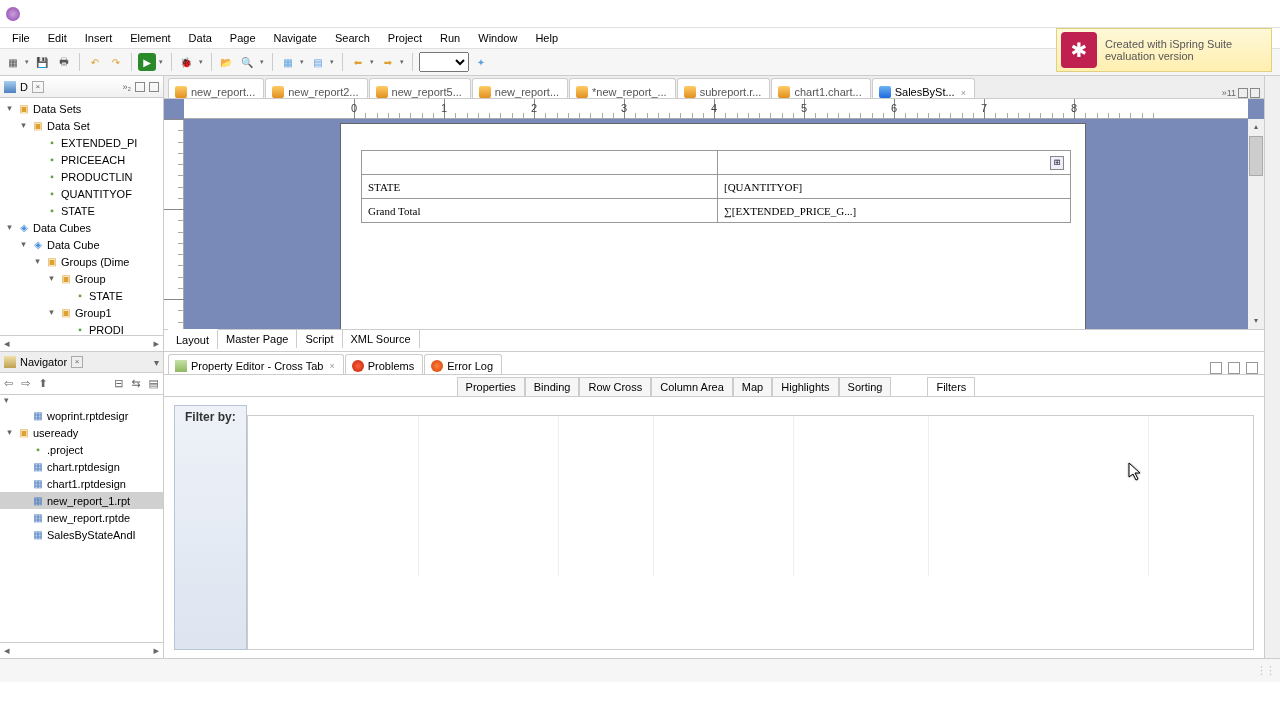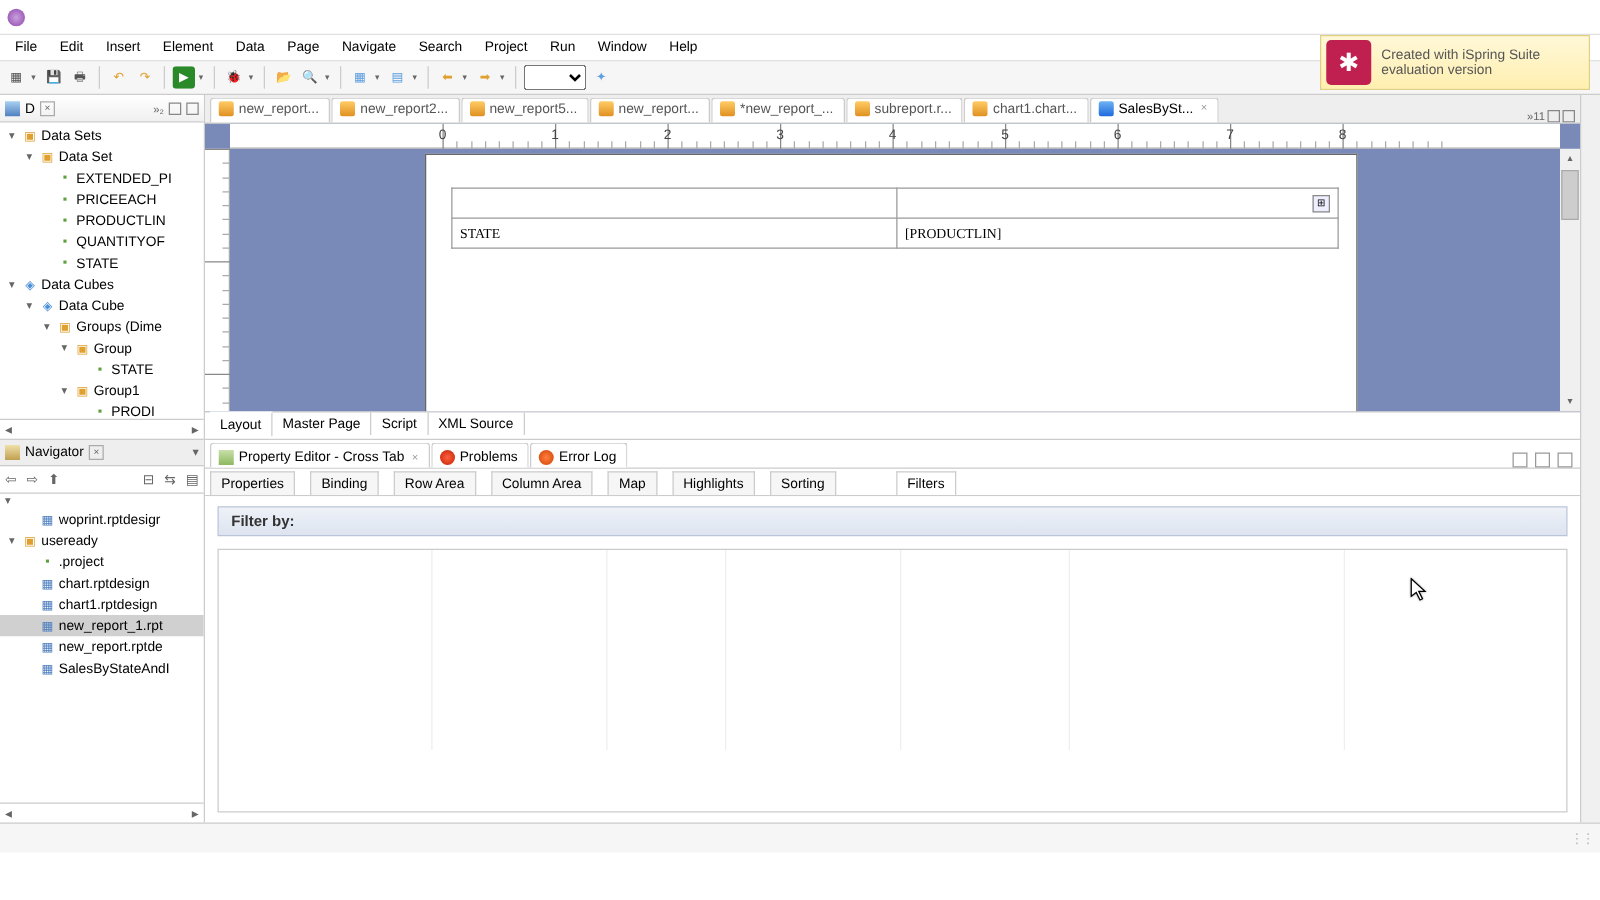--- a/index.html
+++ b/index.html
@@ -36,21 +36,21 @@
 .file { color: #5080c0; }
 
 .bottom-scroll { height: 16px; border-top: 1px solid #ccc; display: flex; align-items: center; justify-content: space-between; padding: 0 4px; color: #666; font-size: 10px; }
 
 .navheader { border-top: 1px solid #ccc; }
 .navtools { height: 22px; border-bottom: 1px solid #ccc; display: flex; align-items: center; padding: 0 4px; gap: 8px; color: #666; font-size: 14px; }
 
 .centercol { flex: 1; display: flex; flex-direction: column; }
 
 .editor-tabs { height: 23px; background: #eee; border-bottom: 1px solid #ccc; display: flex; align-items: flex-end; padding-left: 4px; gap: 1px; overflow: hidden; }
-.etab { height: 20px; background: #fff; border: 1px solid #ccc; border-bottom: none; padding: 2px 8px 0 6px; display: flex; align-items: flex-start; gap: 4px; font-size: 11px; color: #555; border-top-left-radius: 3px; border-top-right-radius: 3px; white-space: nowrap; }
+.etab { height: 20px; background: #fff; border: 1px solid #ccc; border-bottom: none; padding: 2px 8px 0 6px; display: flex; align-items: flex-end; gap: 4px; font-size: 11px; color: #555; border-top-left-radius: 3px; border-top-right-radius: 3px; white-space: nowrap; }
 .etab.active { background: #fff; font-weight: normal; color: #000; }
 .etab .ricon { width: 12px; height: 12px; background: linear-gradient(#ffcc66,#e09020); border-radius: 2px; }
 .etab .ricon.active { background: linear-gradient(#6db3f2,#1e69de); }
 .etab .x { color: #999; font-size: 9px; margin-left: 2px; }
 .etabs-right { margin-left: auto; display: flex; gap: 2px; padding: 0 4px; align-items: center; }
 .overflow-chev { font-size: 9px; color: #666; }
 
 .design-surface { flex: 1; background: #7a8ab8; position: relative; overflow: hidden; }
 .ruler-h { position: absolute; top: 0; left: 20px; right: 16px; height: 20px; background: #fff; border-bottom: 1px solid #aaa; font-size: 9px; color: #444; }
 .ruler-h .tick { position: absolute; top: 0; height: 20px; border-left: 1px solid #888; }
@@ -72,25 +72,25 @@
 .prop-tabs { height: 24px; background: #fff; border-top: 1px solid #ccc; border-bottom: 1px solid #ccc; display: flex; align-items: flex-end; padding-left: 4px; gap: 1px; }
 .ptab { height: 20px; border: 1px solid #ccc; border-bottom: none; padding: 2px 8px 0 6px; display: flex; align-items: center; gap: 4px; font-size: 11px; border-top-left-radius: 3px; border-top-right-radius: 3px; background: #fff; }
 .ptab .picon { width: 12px; height: 12px; }
 .ptab .picon.p1 { background: linear-gradient(#c8e0a8,#8eb860); }
 .ptab .picon.p2 { background: radial-gradient(#ff6040,#c02000); border-radius: 50%; }
 .ptab .picon.p3 { background: radial-gradient(#ff8040,#d04000); border-radius: 50%; }
 .ptab .xx { color: #999; font-size: 9px; margin-left: 2px; }
 .ptabs-right { margin-left: auto; padding: 0 6px; display: flex; gap: 6px; align-items: center; color: #777; }
 .ptabs-right .sq { width: 12px; height: 12px; border: 1px solid #999; }
 
-.subtabs { height: 22px; border-bottom: 1px solid #ccc; display: flex; align-items: flex-end; padding-left: 4px; gap: 12px; }
+.subtabs { height: 22px; border-bottom: 1px solid #ccc; display: flex; align-items: flex-end; padding-left: 4px; gap: 0; justify-content: center; }
 .stab { padding: 3px 8px; border: 1px solid #ccc; border-bottom: none; background: #f6f6f6; font-size: 11px; }
 .stab.active { background: #fff; margin-left: 36px; }
 
-.filter-area { background: #fff; flex: 1; display: flex; flex-direction: column; padding: 8px 10px; }
+.filter-area { background: #fff; flex: 1; display: flex; padding: 8px 10px; }
 .filter-title-bar { background: linear-gradient(#eef2f8,#dde4f0); border: 1px solid #b8c4d8; padding: 4px 10px; font-weight: bold; font-size: 12px; color: #333; }
 .filter-body { display: flex; gap: 8px; margin-top: 10px; flex: 1; }
 .filter-table { flex: 1; border: 1px solid #ccc; }
 .filter-thead { display: flex; border-bottom: 1px solid #ccc; background: #fff; }
 .filter-thead div { padding: 4px 8px; border-right: 1px solid #e0e0e0; font-size: 11px; color: #333; }
 .filter-rows { height: 160px; position: relative; }
 .filter-rows .vline { position: absolute; top: 0; bottom: 0; width: 1px; background: #eee; }
 .filter-buttons { width: 64px; display: flex; flex-direction: column; gap: 6px; }
 .fbtn { height: 26px; border: 1px solid #a0b8d0; background: linear-gradient(#fdfdfd,#e8eef6); font-size: 11px; color: #555; }
 .fbtn:disabled { color: #aaa; background: #f0f0f0; border-color: #ccc; }
@@ -485,21 +485,25 @@
         <table class="crosstab">
           <tbody>
               <tr>
             <td class="hdr"></td>
             <td>
                   <span class="expand-icon">⊞</span>
                 </td>
           </tr>
           <tr>
             <td>STATE</td>
-            <td>[PRODUCTLIN]</td>
+            <td>[QUANTITYOF]</td>
+          </tr>
+          <tr>
+            <td>Grand Total</td>
+            <td><span class="sigma">∑[EXTENDED_PRICE_G...]</span></td>
           </tr>
         </tbody>
           </table>
       </div>
     </div>
 
     <div class="design-tabs" id="design-tabs">
         <div class="dtab active">Layout</div>
         <div class="dtab">Master Page</div>
         <div class="dtab">Script</div>
@@ -523,21 +527,21 @@
         <div class="ptabs-right">
           <span class="sq"></span>
           <span class="sq"></span>
           <span class="sq"></span>
         </div>
       </div>
 
     <div class="subtabs" id="sub-tabs">
         <div class="stab">Properties</div>
         <div class="stab">Binding</div>
-        <div class="stab">Row Area</div>
+        <div class="stab">Row Cross</div>
         <div class="stab">Column Area</div>
         <div class="stab">Map</div>
         <div class="stab">Highlights</div>
         <div class="stab">Sorting</div>
         <div class="stab active">Filters</div>
       </div>
 
     <div class="filter-area">
       <div class="filter-title-bar">Filter by:</div>
       <div class="filter-body">

